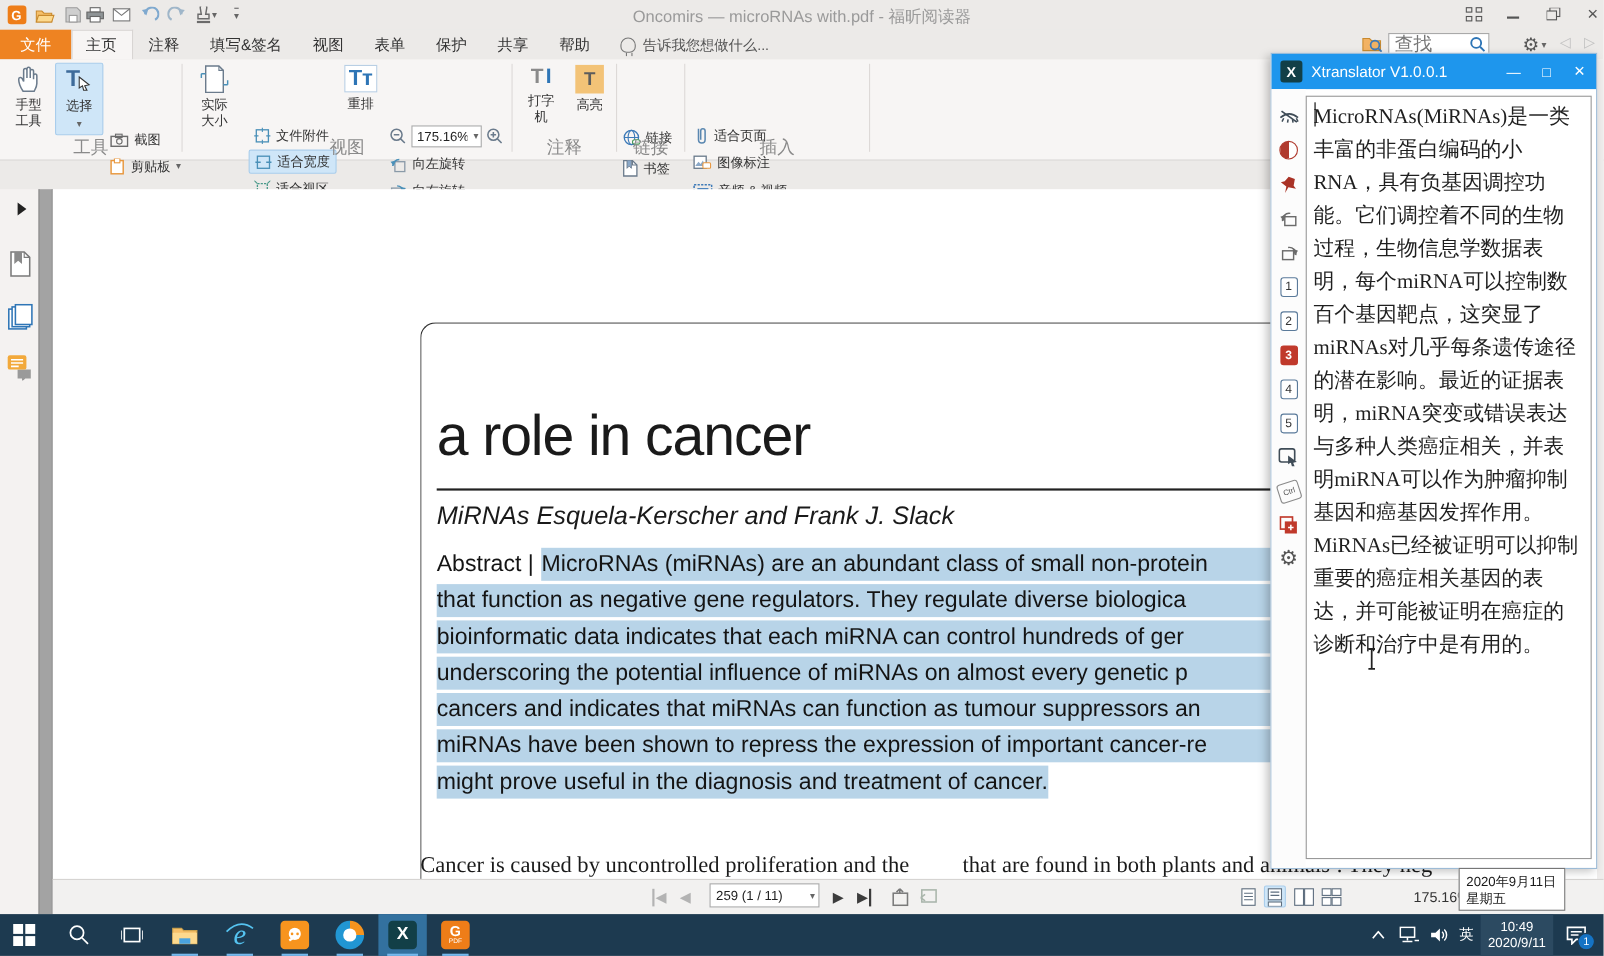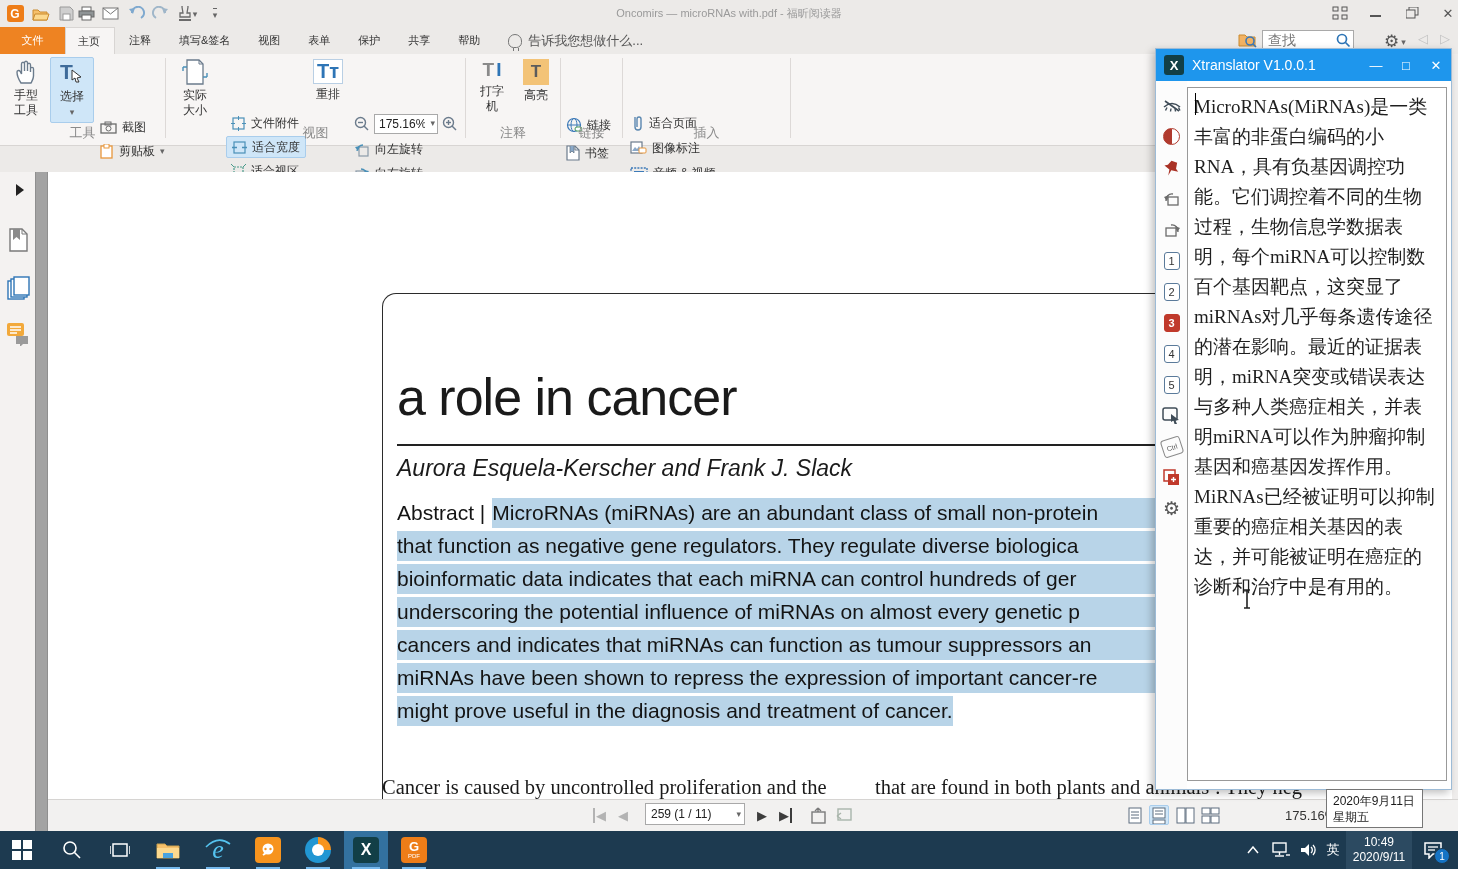--- a/index.html
+++ b/index.html
@@ -4,42 +4,42 @@
 <style>
   * { margin:0; padding:0; box-sizing:border-box; }
   html,body { width:1458px; height:869px; overflow:hidden; }
   body { font-family:"Liberation Sans","DejaVu Sans",sans-serif; }
   .abs { position:absolute; }
   #screen { position:relative; width:1458px; height:869px; background:#eceae8; overflow:hidden; }
 
   
   #titlebar { left:0; top:0; width:1458px; height:27px; background:#eceae8; }
   .qat-icon { top:4px; width:20px; height:19px; display:flex; align-items:center; justify-content:center; }
-  .win-title { top:6px; width:100%; text-align:center; font-size:11px; color:#9a9a9a; pointer-events:none; }
+  .win-title { top:6px; width:100%; text-align:center; font-size:15px; color:#9a9a9a; pointer-events:none; }
   .winbtn { top:3px; width:28px; height:20px; display:flex; align-items:center; justify-content:center; color:#555; font-size:13px; }
   .caret { font-size:9px; color:#666; }
 
   
   #menurow { left:0; top:27px; width:1458px; height:27px; }
-  .menutab { height:27px; display:flex; align-items:center; justify-content:center; font-size:11px; color:#333; padding:0 14px; float:left; }
+  .menutab { height:27px; display:flex; align-items:center; justify-content:center; font-size:14px; color:#333; padding:0 14px; float:left; }
   .menutab.file { background:#ee8322; color:#fff; width:65px; }
   .menutab.active { background:#f7f5f4; border:1px solid #d8d5d3; border-bottom:none;padding-left:12px; }
   .tellme { display:flex; align-items:center; gap:6px; color:#555; font-size:13px; }
   .bulb { width:14px; height:14px; border:1.5px solid #777; border-radius:50% 50% 40% 40%; position:relative; }
   .bulb:after { content:""; position:absolute; left:4px; bottom:-4px; width:4px; height:3px; border-left:1.5px solid #777; border-right:1.5px solid #777; }
 
   
-  #find-input { left:1262px; top:30px; width:92px; height:20px; border:1px solid #a9a9a9; font-size:14px; padding:0 18px 0 5px; color:#333; background:#fff; }
+  #find-input { left:1262px; top:30px; width:92px; height:20px; border:1px solid #a9a9a9; font-size:17px; padding:0 18px 0 5px; color:#333; background:#fff; }
   #find-input::placeholder { color:#777; }
   .mini-mag { pointer-events:none; }
 
   
   #ribbon { left:0; top:54px; width:1458px; height:92px; background:#f7f5f4; border-bottom:1px solid #d8d5d3; }
   .rsep { top:4px; width:1px; height:80px; background:#ddd9d7; }
-  .grouplabel { top:70px; height:14px; font-size:13px; color:#8a8a8a; text-align:center; }
+  .grouplabel { top:70px; height:14px; font-size:16px; color:#8a8a8a; text-align:center; }
   .bigbtn { top:3px; height:66px; display:flex; flex-direction:column; align-items:center; padding-top:2px; border-radius:2px; }
   .bigbtn .blabel { font-size:12px; color:#333; text-align:center; line-height:15px; margin-top:3px; }
   .bigbtn.selected { background:#cfe6f8; border:1px solid #a9cdec; }
   .smallbtn { height:22px; display:flex; align-items:center; gap:5px; font-size:12px; color:#333; white-space:nowrap; }
   .fitbtn { padding:1px 5px; border-radius:2px; }
   .fitbtn.selected { background:#cfe6f8; border:1px solid #a9cdec; }
   .zoombox { width:64px; height:20px; border:1px solid #a9a9a9; background:#fff; font-size:12px; color:#222; padding:0 12px 0 4px; }
   .hlT { width:26px; height:26px; background:#f3c377; display:flex; align-items:center; justify-content:center; font-size:17px; font-weight:bold; color:#5c5c5c; }
   .twT { font-size:19px; color:#8a8a8a; font-weight:bold; }
   .twI { font-size:19px; color:#2e75b6; font-weight:bold; margin-left:2px; }
@@ -415,21 +415,21 @@
           <line x1="4" y1="11" x2="11" y2="11" stroke="#fff" stroke-width="1.5"></line>
         </svg>
     </div>
   </div>
   <div id="splitter" class="abs"></div>
 
   <div id="docarea" class="abs">
     <div id="artbox" class="abs"></div>
     <div class="abs pdftitle" style="top:194px">a role in cancer</div>
     <div id="pdfrule" class="abs"></div>
-    <div id="pdfauthors" class="abs">Aurora Esquela-Kerscher and Frank J. Slack</div>
+    <div id="pdfauthors" class="abs">MiRNAs Esquela-Kerscher and Frank J. Slack</div>
 
     <div id="abstract" class="abs">
       <div class="absrow">
         <span class="absprefix">Abstract |</span>
         <span class="hlbar">MicroRNAs (miRNAs) are an abundant class of small non-protein</span>
       </div>
       <div class="absrow">
           <span class="hlbar">that function as negative gene regulators. They regulate diverse biologica</span>
         </div>
       <div class="absrow">

